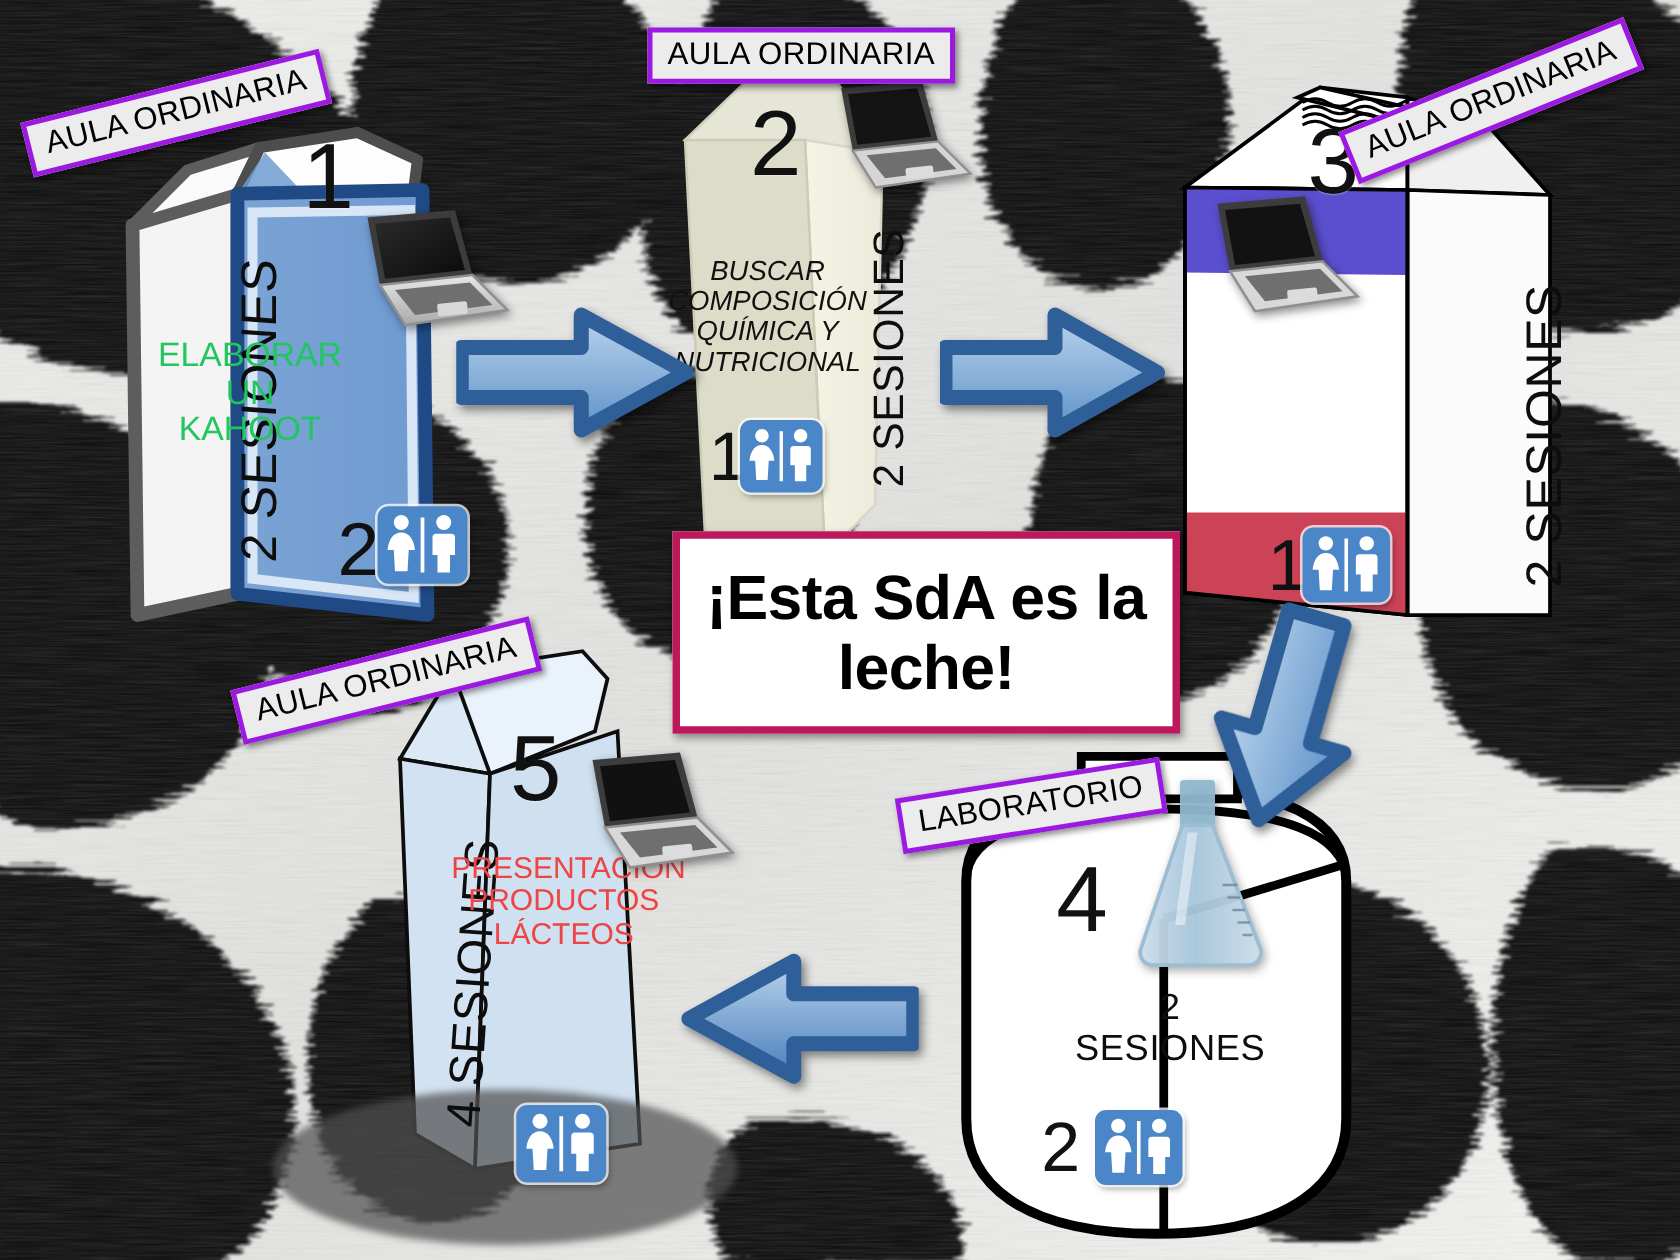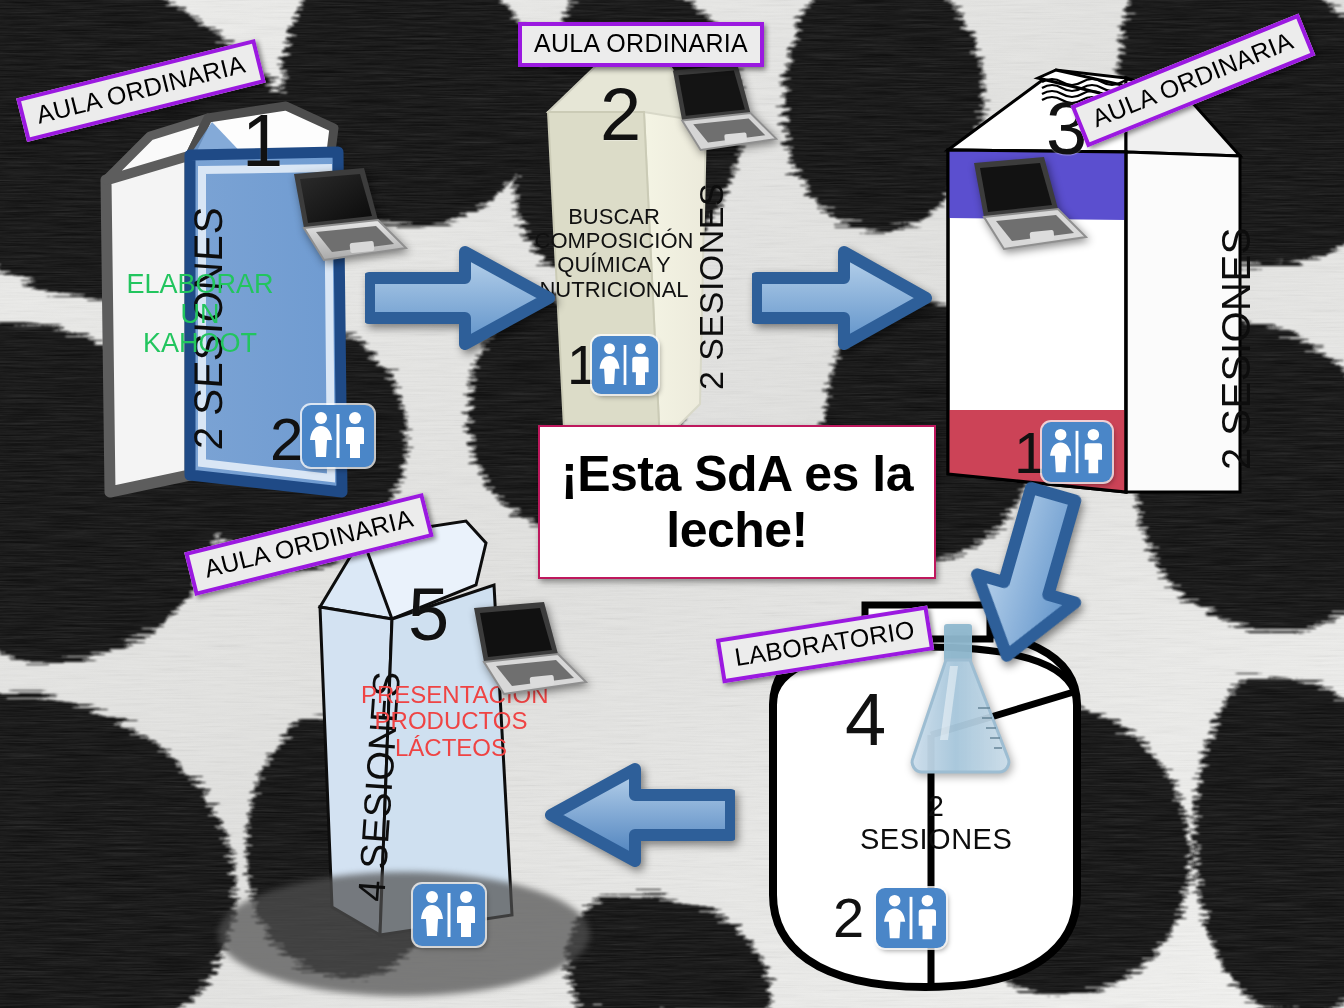--- a/index.html
+++ b/index.html
@@ -60,21 +60,21 @@
   .laptop{position:absolute;z-index:28;filter:drop-shadow(2px 3px 4px rgba(0,0,0,.45));}
 
   
   .flask{position:absolute;z-index:30;filter:drop-shadow(2px 3px 4px rgba(0,0,0,.35));}
 
   
   .arrow{position:absolute;z-index:35;filter:drop-shadow(3px 4px 4px rgba(0,0,0,.45));}
 
   
   .title-box{
-    position:absolute;z-index:45;background:#ffffff;border:2px solid #be185d;
+    position:absolute;z-index:45;background:#ffffff;border:6px solid #be185d;
     display:flex;align-items:center;justify-content:center;text-align:center;
     box-shadow:2px 3px 6px rgba(0,0,0,.4);
   }
   .title-box span{
     font-size:50px;font-weight:bold;color:#000;line-height:1.12;
     letter-spacing:-.5px;
   }
 
   
   .ground{
@@ -208,21 +208,21 @@
 
       <path d="M28,60 L82,8 L150,14 L186,70 Z" fill="#e6e6d6" stroke="#cfcfc0" stroke-width="2"></path>
 
       <path d="M124,60 L186,70 L180,352 L140,392 Z" fill="url(#c2side)" stroke="#d8d8c8" stroke-width="2"></path>
 
       <path d="M28,60 L124,60 L140,392 L44,376 Z" fill="#dcdcc8" stroke="#cbcbb6" stroke-width="2"></path>
     </svg>
   </div>
   <div class="bignum" style="left:600px;top:78px;">2</div>
   <div class="side-label" style="left:692px;top:390px;transform:rotate(-90deg);font-size:34px;">2 SESIONES</div>
-  <div class="face-text" style="left:614px;top:205px;width:170px;transform:translateX(-50%);font-size:22px;color:#111;">BUSCAR
+  <div class="face-text" style="left:614px;top:205px;width:170px;transform:translateX(-50%);font-size:22px;color:#111;font-style:italic;">BUSCAR
 COMPOSICIÓN
 QUÍMICA Y
 NUTRICIONAL</div>
   <div class="pairnum" style="left:567px;top:338px;font-size:55px;">1</div>
   <div class="people" style="left:592px;top:336px;width:66px;height:58px;">
     <svg width="60" height="48" viewBox="0 0 66 52">
       <g fill="#ffffff">
         <circle cx="16" cy="8" r="6"></circle>
         <path d="M16,16 C10,16 6,21 5,30 L10,30 L11,47 L21,47 L22,30 L27,30 C26,21 22,16 16,16 Z"></path>
         <rect x="31.5" y="4" width="3" height="44"></rect>

